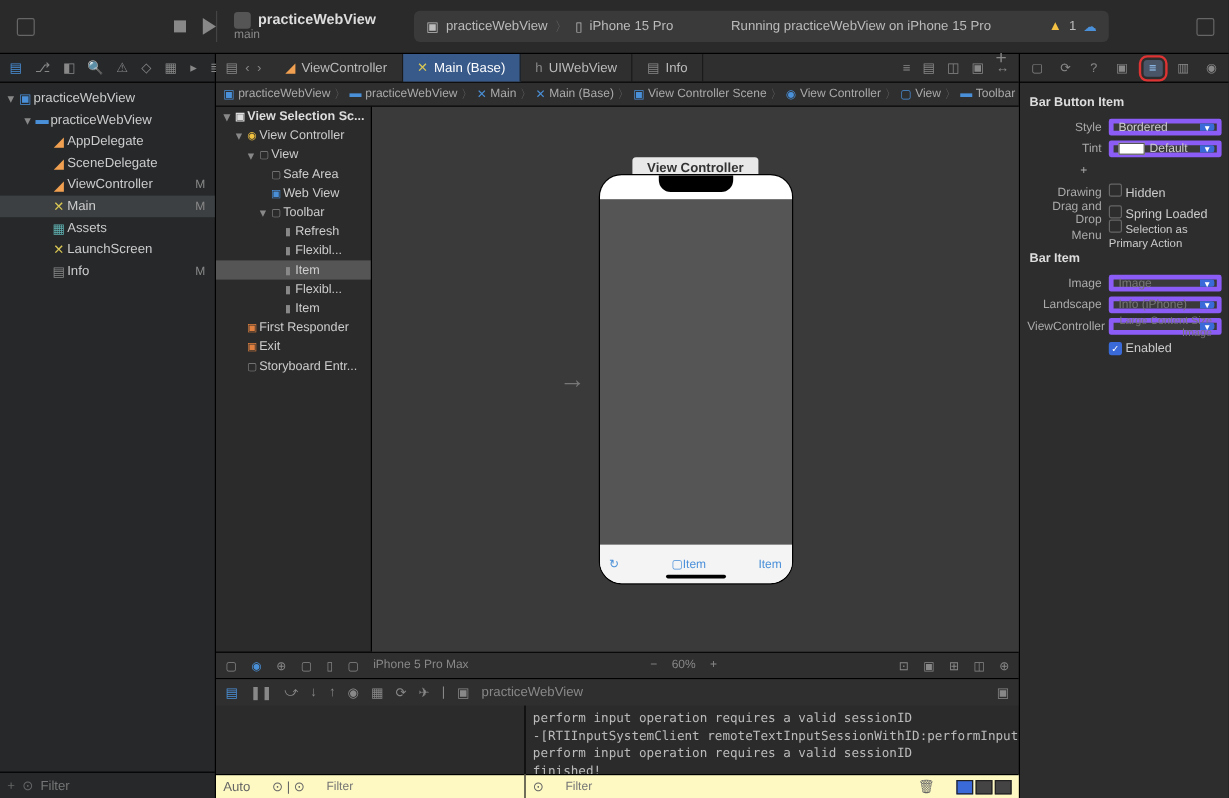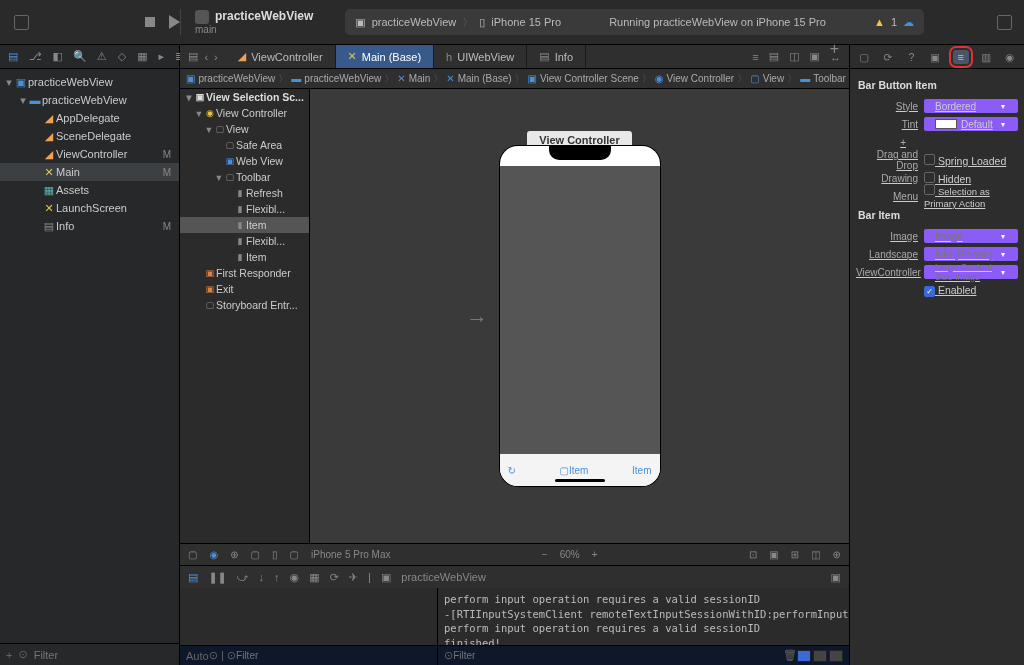--- a/index.html
+++ b/index.html
@@ -84,35 +84,35 @@
   .canvas-foot .grow{flex:1;}
 
   
   .console { height:100px; background:#2b2b2b; border-top:1px solid #000; display:flex; flex-direction:column; }
   .dbgbar { height:22px; background:#2f2f2f; display:flex; align-items:center; gap:10px; padding:0 8px; color:#888; font-size:11px; }
   .dbgbar .act{color:#4a90d9;}
   .con-body { flex:1; display:flex; }
   .con-left { width:258px; border-right:1px solid #000; display:flex; flex-direction:column; }
   .con-left .top{flex:1;}
   .con-right { flex:1; padding:4px 6px; font-family:Menlo,monospace; font-size:10.5px; color:#bbb; line-height:1.4; overflow:hidden; white-space:pre; }
-  .con-filter { height:20px; background:#0f172a; border-top:1px solid #000; display:flex; align-items:center; padding:0 6px; gap:0; color:#666;}
+  .con-filter { height:20px; background:#fef9c3; border-top:1px solid #000; display:flex; align-items:center; padding:0 6px; gap:18px; color:#666;}
   .con-filter input{flex:1;background:transparent;border:none;outline:none;color:#888;font-size:10px;}
   .con-filter .seg{display:flex;gap:2px;}
   .con-filter .seg span{width:14px;height:12px;background:#444;border:1px solid #222;}
 
   
   .insp { width:175px; background:#2d2d2d; border-left:1px solid #000; display:flex; flex-direction:column; font-size:10.5px; }
   .insp-tabs { justify-content:space-around; }
   .insp-tabs .ic.act { background:#4a5568; border-radius:3px; width:16px; height:14px; display:flex; align-items:center; justify-content:center; color:#9cf; outline:2px solid #d33; outline-offset:2px;}
   .insp-body { padding:6px 0; }
   .insp-h { color:#ddd; font-weight:600; padding:4px 8px 6px; }
-  .prop { display:flex; align-items:center; height:18px; padding:0 6px; gap:6px;text-decoration:underline; }
+  .prop { display:flex; align-items:center; height:18px; padding:0 6px; gap:6px; }
   .prop .lbl { width:62px; text-align:right; color:#aaa; font-size:10px; }
   .prop .val { flex:1; }
-  .sel-box { height:14px; background:#3a3a3a; border:7px solid #8b5cf6; border-radius:2px; display:flex; align-items:center; padding:0 4px; color:#ccc; font-size:10px; position:relative; }
+  .sel-box { height:14px; background:#3a3a3a; border:4px solid #8b5cf6; border-radius:2px; display:flex; align-items:center; padding:0 4px; color:#ccc; font-size:10px; position:relative;text-align:right; }
   .sel-box.blue::after { content:"▾"; position:absolute; right:2px; top:0; width:12px; height:100%; background:#3a6ad9; color:#fff; display:flex; align-items:center; justify-content:center; border-radius:0 2px 2px 0; font-size:8px;}
   .swatch { width:22px; height:10px; background:#fff; border:1px solid #555; margin-right:4px; }
   .chk { width:11px; height:11px; border:1px solid #666; border-radius:2px; display:inline-flex; align-items:center; justify-content:center; font-size:8px; color:#fff;}
   .chk.on { background:#3a6ad9; border-color:#3a6ad9; }
   .prop.title-row { outline:1px solid #d33; outline-offset:1px; margin:2px 4px; padding:0 2px;}
   .num-box { height:14px; background:#3a3a3a; border:1px solid #555; border-radius:2px; width:34px; text-align:right; padding:0 3px; color:#ccc; }
   .insp-gray { color:#777; }
 
   .plus-btn { position:absolute; right:185px; top:40px; color:#888; font-size:16px; }
 </style>
@@ -482,27 +482,27 @@
               <span>Default</span>
             </div>
           </span>
         </div>
 
       <div class="prop">
           <span class="lbl" style="margin-left:-12px;">+</span>
         </div>
 
       <div class="prop">
+          <span class="lbl">Drawing</span>
+        <span class="val"><span class="chk"></span> <span>Hidden</span></span>
+        </div>
+
+      <div class="prop">
           <span class="lbl">Drag and Drop</span>
         <span class="val"><span class="chk"></span> <span>Spring Loaded</span></span>
-        </div>
-
-      <div class="prop">
-          <span class="lbl">Drawing</span>
-        <span class="val"><span class="chk"></span> <span>Hidden</span></span>
         </div>
 
       <div class="prop">
           <span class="lbl">Menu</span>
         <span class="val"><span class="chk"></span> <span style="font-size:9.5px;">Selection as Primary Action</span></span>
         </div>
 
       <div class="insp-h" style="margin-top:0;">Bar Item</div>
 
 

